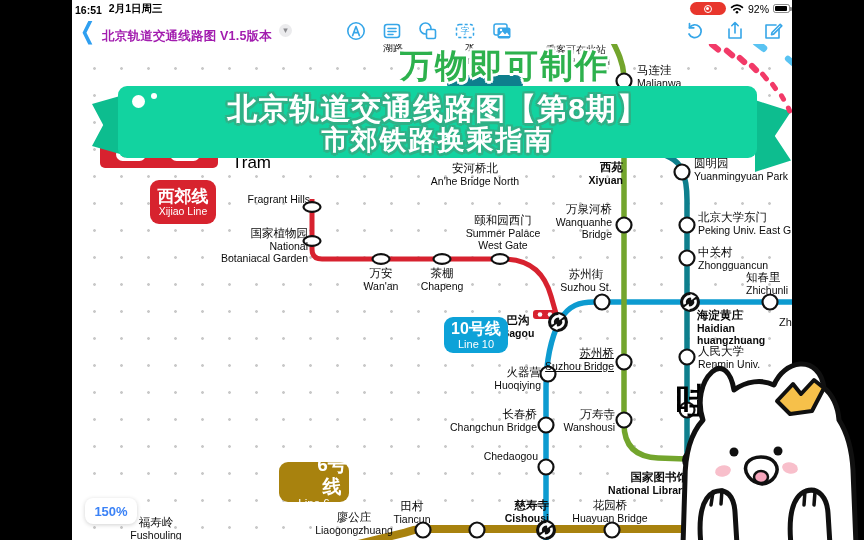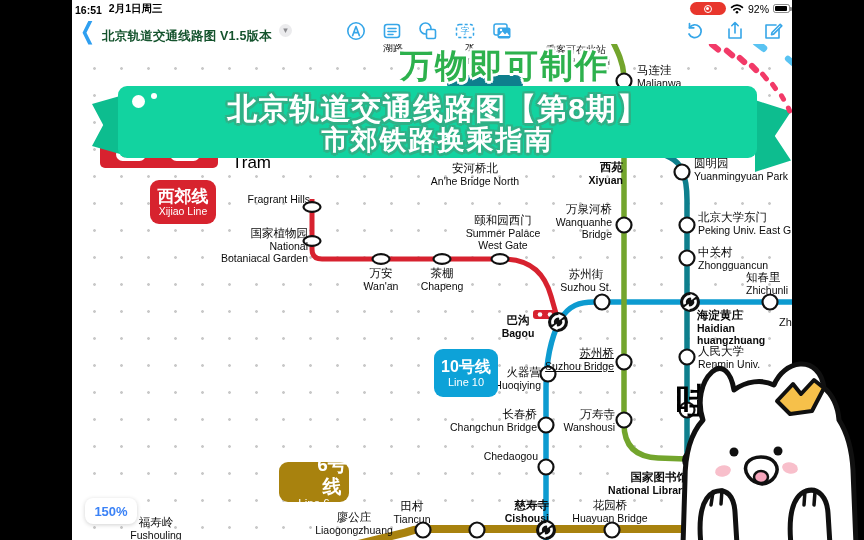--- a/index.html
+++ b/index.html
@@ -17,21 +17,21 @@
   #rec-pill .ring{width:8px;height:8px;border:1.6px solid #fff;border-radius:50%;display:flex;align-items:center;justify-content:center;}
   #rec-pill .dot{width:3px;height:3px;background:#fff;border-radius:50%;}
   #battery{position:relative;width:17px;height:8.5px;border:1px solid rgba(0,0,0,.45);border-radius:2.5px;padding:1px;}
   #battery .lvl{height:100%;width:90%;background:#000;border-radius:1px;}
   #battery:after{content:"";position:absolute;right:-3px;top:2.2px;width:1.8px;height:3.6px;background:rgba(0,0,0,.45);border-radius:0 1px 1px 0;}
 
   
   #toolbar{position:absolute;left:0;top:17px;width:720px;height:27px;z-index:6;background:#fff;}
   #nav{position:absolute;left:8px;top:0;height:27px;display:flex;align-items:center;gap:7px;}
   #back-btn{color:#2f9ff0;font-size:18px;font-weight:700;line-height:1;transform:scaleY(1.3);}
-  #doc-title{font-size:12.5px;font-weight:700;color:#14532d;letter-spacing:.2px;margin-top:12px;}
+  #doc-title{font-size:12.5px;font-weight:700;color:#a21caf;letter-spacing:.2px;margin-top:12px;}
   #title-chevron{width:13px;height:13px;border-radius:50%;background:#ebebed;color:#8a8a8e;font-size:9px;display:flex;align-items:center;justify-content:center;line-height:1;}
   .ti{position:absolute;top:3px;width:22px;height:22px;color:#36a6e8;}
   .ti svg{width:100%;height:100%;}
 
   
   #map-bg{position:absolute;left:0;top:44px;width:720px;height:496px;z-index:1;
     background-image:radial-gradient(circle,#c9c9c9 1.3px,transparent 1.5px);
     background-size:27px 27px;background-position:9px 11px;}
   #map-svg{position:absolute;left:0;top:0;z-index:2;}
   #labels{position:absolute;left:0;top:0;width:720px;height:540px;z-index:2;}
@@ -45,21 +45,21 @@
   .frag{position:absolute;font-size:10px;color:#111;z-index:2;white-space:nowrap;}
   .frag.b{font-weight:400;font-size:11px;}
   #tram-label{position:absolute;left:160px;top:153px;font-size:17px;color:#000;z-index:2;}
   #note{position:absolute;left:474px;top:44px;z-index:2;font-size:10px;line-height:12px;color:#151515;}
 
   
   .line-badge{position:absolute;z-index:3;border-radius:9px;color:#fff;text-align:center;display:flex;flex-direction:column;justify-content:center;line-height:1.12;}
   #badge-xijiao{left:78px;top:180px;width:66px;height:44px;}
   #badge-xijiao .l1{font-size:17px;font-weight:700;}
   #badge-xijiao .l2{font-size:10.5px;}
-  #badge-line10{left:362px;top:317px;width:64px;height:48px;margin-top:32px;}
+  #badge-line10{left:372px;top:317px;width:64px;height:36px;}
   #badge-line10 .l1{font-size:16px;font-weight:700;}
   #badge-line10 .l2{font-size:11px;}
   #badge-line6{left:207px;top:462px;width:70px;height:40px;}
   #badge-line6 .l1{font-size:19px;font-weight:700;padding-left:36px;}
   #badge-line6 .l2{font-size:11.5px;text-align:center;}
   #zoom-badge{position:absolute;left:13px;top:498px;width:52px;height:26px;background:#fff;border-radius:8px;box-shadow:0 1px 4px rgba(0,0,0,.18);z-index:3;display:flex;align-items:center;justify-content:center;font-size:13px;font-weight:700;}
 
   
   #hat-text{position:absolute;left:248px;top:44px;width:370px;text-align:center;z-index:3;font-size:33px;font-weight:700;letter-spacing:2px;
     text-shadow:-2px -2px 0 #fff,2px -2px 0 #fff,-2px 2px 0 #fff,2px 2px 0 #fff,0 -2.5px 0 #fff,0 2.5px 0 #fff,-2.5px 0 0 #fff,2.5px 0 0 #fff;}

